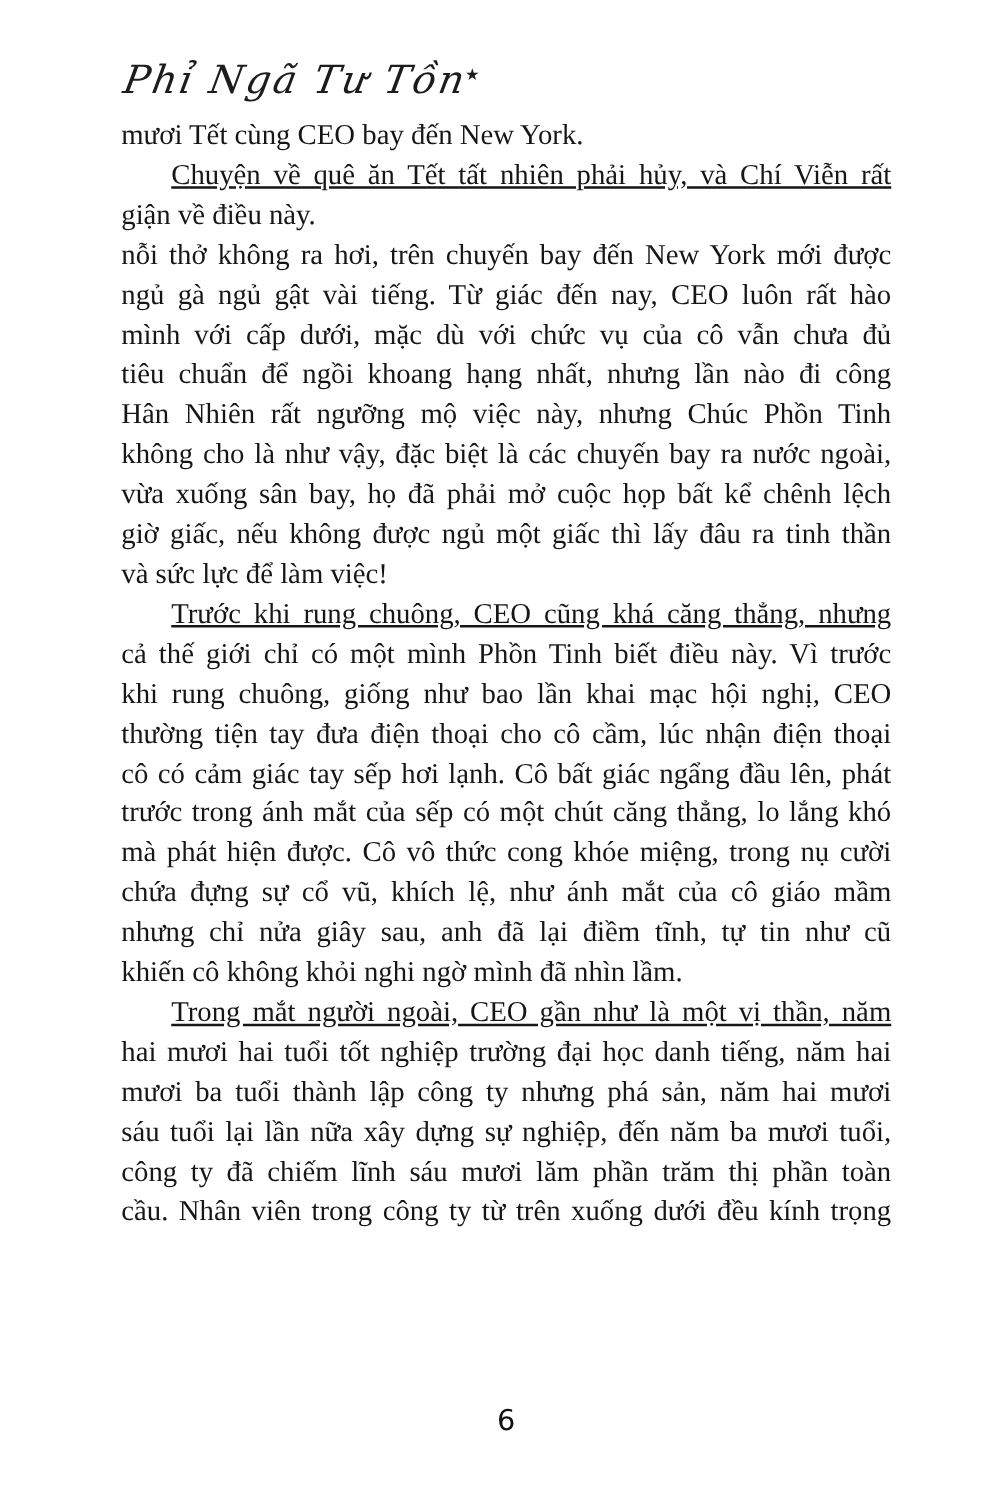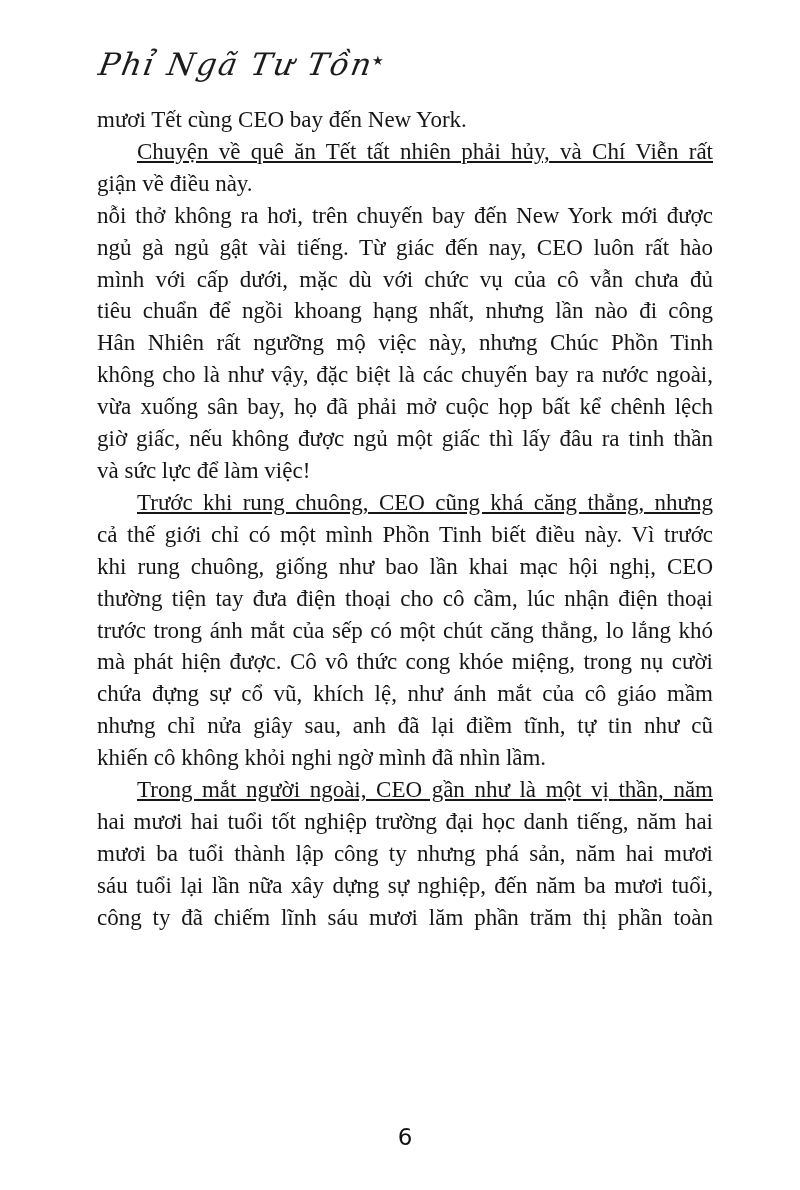--- a/index.html
+++ b/index.html
@@ -38,21 +38,21 @@
     font-size: 13px;
     position: relative;
     top: -10px;
     left: 2px;
     font-style: normal;
   }
   
   .body-text {
     position: absolute;
     left: 97px;
-    top: 104px;
+    top: 92px;
     width: 616px;
     color: #161616;
   }
   .line {
     font-family: "Liberation Serif", serif;
     font-size: 23px;
     line-height: 31.9px;
     text-align: justify;
     text-align-last: justify;
   }
@@ -94,27 +94,29 @@
       <div class="line">tiêu chuẩn để ngồi khoang hạng nhất, nhưng lần nào đi công</div>
       <div class="line">Hân Nhiên rất ngưỡng mộ việc này, nhưng Chúc Phồn Tinh</div>
       <div class="line">không cho là như vậy, đặc biệt là các chuyến bay ra nước ngoài,</div>
       <div class="line">vừa xuống sân bay, họ đã phải mở cuộc họp bất kể chênh lệch</div>
       <div class="line">giờ giấc, nếu không được ngủ một giấc thì lấy đâu ra tinh thần</div>
       <div class="line last">và sức lực để làm việc!</div>
       <div class="line indent">Trước khi rung chuông, CEO cũng khá căng thẳng, nhưng</div>
       <div class="line">cả thế giới chỉ có một mình Phồn Tinh biết điều này. Vì trước</div>
       <div class="line">khi rung chuông, giống như bao lần khai mạc hội nghị, CEO</div>
       <div class="line">thường tiện tay đưa điện thoại cho cô cầm, lúc nhận điện thoại</div>
+      <div class="line">cô có cảm giác tay sếp hơi lạnh. Cô bất giác ngẩng đầu lên, phát</div>
       <div class="line">trước trong ánh mắt của sếp có một chút căng thẳng, lo lắng khó</div>
       <div class="line">mà phát hiện được. Cô vô thức cong khóe miệng, trong nụ cười</div>
       <div class="line">chứa đựng sự cổ vũ, khích lệ, như ánh mắt của cô giáo mầm</div>
       <div class="line">nhưng chỉ nửa giây sau, anh đã lại điềm tĩnh, tự tin như cũ</div>
       <div class="line last">khiến cô không khỏi nghi ngờ mình đã nhìn lầm.</div>
       <div class="line indent">Trong mắt người ngoài, CEO gần như là một vị thần, năm</div>
       <div class="line">hai mươi hai tuổi tốt nghiệp trường đại học danh tiếng, năm hai</div>
       <div class="line">mươi ba tuổi thành lập công ty nhưng phá sản, năm hai mươi</div>
       <div class="line">sáu tuổi lại lần nữa xây dựng sự nghiệp, đến năm ba mươi tuổi,</div>
       <div class="line">công ty đã chiếm lĩnh sáu mươi lăm phần trăm thị phần toàn</div>
+      <div class="line">cầu. Nhân viên trong công ty từ trên xuống dưới đều kính trọng</div>
     </div>
 
   <div class="folio">6</div>
 
 </div>
 
 </body></html>

